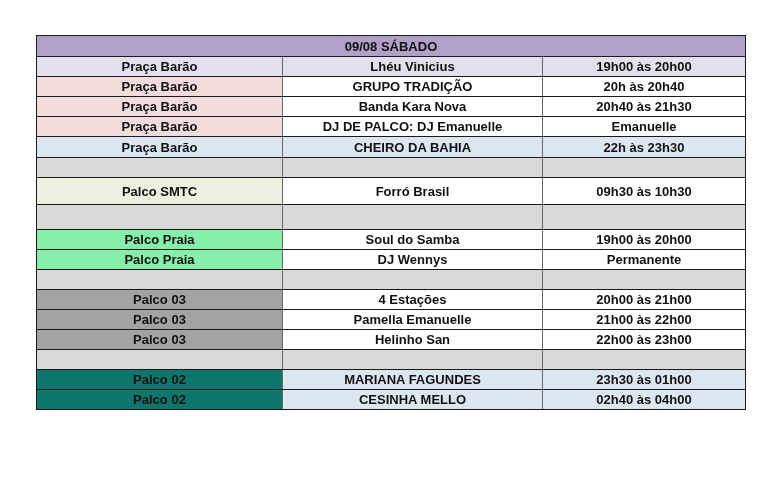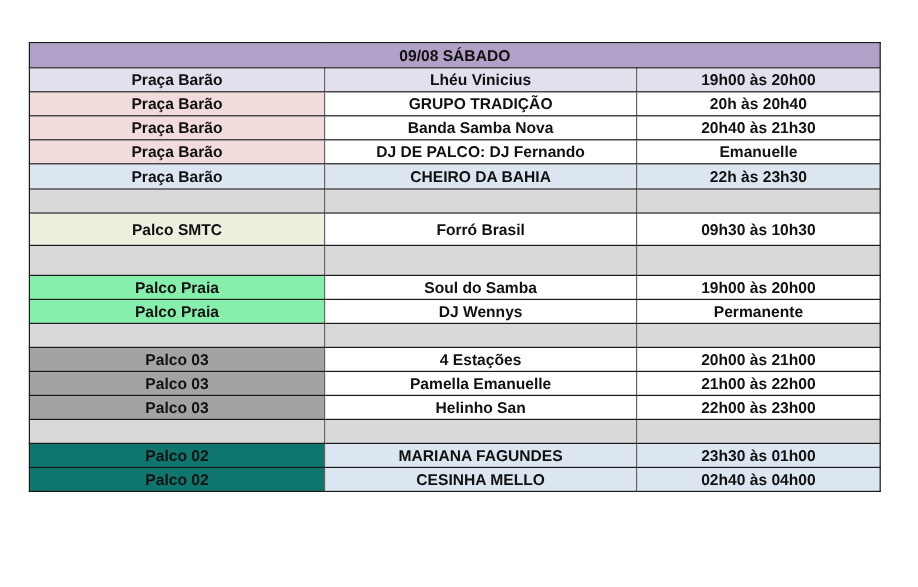--- a/index.html
+++ b/index.html
@@ -3,21 +3,21 @@
   <meta charset="utf-8">
   <style>
     html, body { margin: 0; padding: 0; background: #ffffff; }
     body { width: 765px; height: 489px; position: relative; overflow: hidden; }
     .sheet {
       position: absolute; left: 24px; top: 35px;
       width: 709px;
       font-family: "Liberation Sans", sans-serif;
       font-weight: bold; font-size: 13px; color: #111;
     }
-    table { border-collapse: collapse; width: 709px; table-layout: fixed; }
+    table { border-collapse: collapse; width: 709px; table-layout: fixed; margin-left: 12px; }
     td {
       text-align: center; padding: 0; white-space: nowrap; overflow: hidden;
       border-top: 1.5px solid #1a1a1a; border-bottom: 1.5px solid #1a1a1a;
     }
     td.c1 { border-right: 1.5px solid #666; }
     td.c2 { border-right: 1.5px solid #666; }
     tr td:first-child { border-left: 1.5px solid #1a1a1a; }
     tr td:last-child { border-right: 1.5px solid #1a1a1a; }
     .title td { background: #b1a0c7; height: 20px; }
     .header td { background: #d9d9d9; height: 19px; }
@@ -54,26 +54,26 @@
       <td class="c2">Lhéu Vinicius</td>
       <td>19h00 às 20h00</td>
     </tr>
     <tr style="height:20px">
       <td class="c1 c-pink">Praça Barão</td>
       <td class="c2 c-white">GRUPO TRADIÇÃO</td>
       <td class="c-white">20h às 20h40</td>
     </tr>
     <tr style="height:20px">
       <td class="c1 c-pink">Praça Barão</td>
-      <td class="c2 c-white">Banda Samba Nova</td>
+      <td class="c2 c-white">Banda Kara Nova</td>
       <td class="c-white">20h40 às 21h30</td>
     </tr>
     <tr style="height:20px">
       <td class="c1 c-pink">Praça Barão</td>
-      <td class="c2 c-white">DJ DE PALCO: DJ Fernando</td>
+      <td class="c2 c-white">DJ DE PALCO: DJ Emanuelle</td>
       <td class="c-white">Emanuelle</td>
     </tr>
     <tr style="height:21px">
       <td class="c1 c-blue">Praça Barão</td>
       <td class="c2 c-blue">CHEIRO DA BAHIA</td>
       <td class="c-blue">22h às 23h30</td>
     </tr>
 
     <tr style="height:20px">
       <td class="c1 c-gray"></td>

